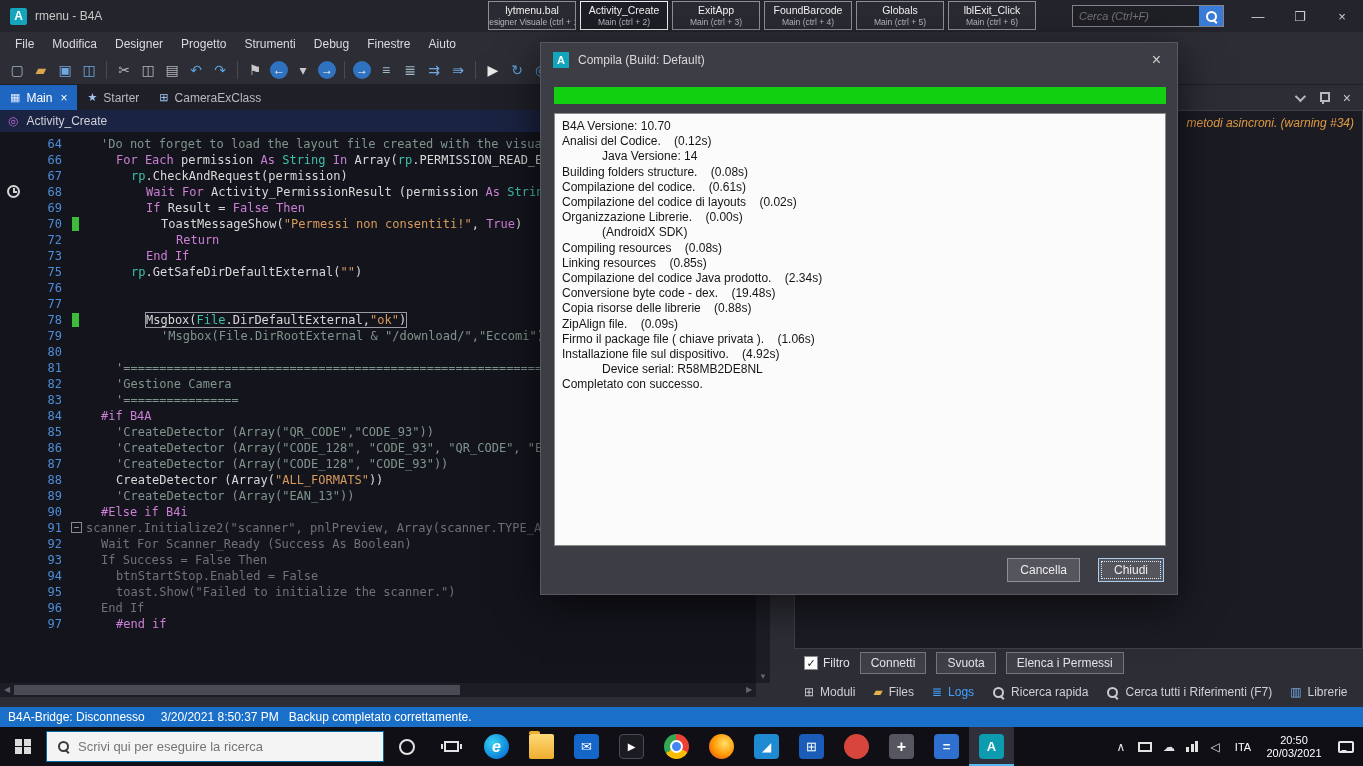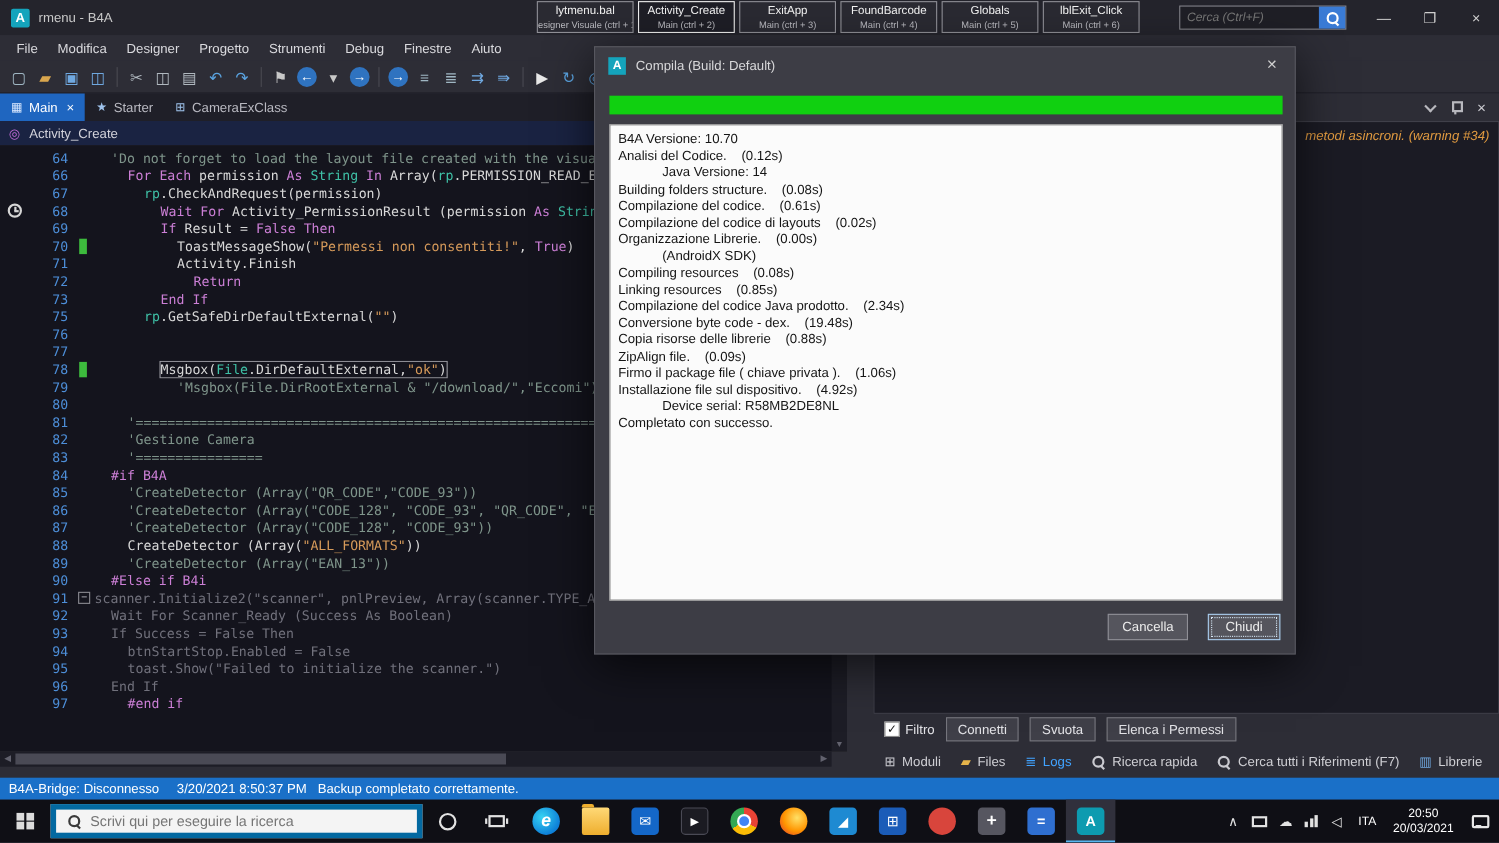--- a/index.html
+++ b/index.html
@@ -109,21 +109,21 @@
 
 .statusbar{position:absolute;left:0;top:707px;width:1363px;height:20px;background:#1a70c8;display:flex;align-items:center;font-size:12px;color:#fff;}
 .sb-left{margin-left:8px;white-space:pre;}
 .sb-msg{margin-left:16px;white-space:pre;}
 
 
 .taskbar{position:absolute;left:0;top:727px;width:1363px;height:39px;background:#0f0f15;display:flex;align-items:center;}
 .start{width:46px;height:39px;display:flex;align-items:center;justify-content:center;cursor:pointer;flex:none;}
 .winlogo{display:grid;grid-template-columns:7px 7px;grid-template-rows:7px 7px;gap:1.5px;}
 .winlogo i{background:#dcdcdc;display:block;}
-.tb-search{width:338px;height:31px;background:#f4f4f4;border:5px solid #0369a1;display:flex;align-items:center;gap:8px;padding:0 10px;flex:none;cursor:text;}
+.tb-search{width:338px;height:31px;background:#f4f4f4;border:1px solid #0369a1;display:flex;align-items:center;gap:8px;padding:0 10px;flex:none;cursor:text;}
 .tb-search .mag{color:#3b3b3b;}
 .tb-search input{flex:1;min-width:0;border:none;outline:none;background:transparent;font-size:13px;color:#444;font-family:"Liberation Sans",sans-serif;}
 .tkbtn{width:45px;height:39px;display:flex;align-items:center;justify-content:center;cursor:pointer;flex:none;}
 .tkbtn.active{background:#30303c;box-shadow:inset 0 -2px 0 #58b6f0;}
 .circle-o{width:16px;height:16px;border:2px solid #e2e2e2;border-radius:50%;}
 .taskview-icon{width:15px;height:11px;border:2px solid #e2e2e2;position:relative;}
 .taskview-icon::before{content:"";position:absolute;left:-5px;top:1px;width:2px;height:5px;background:#e2e2e2;}
 .taskview-icon::after{content:"";position:absolute;right:-5px;top:1px;width:2px;height:5px;background:#e2e2e2;}
 .ic{width:25px;height:25px;border-radius:4px;display:flex;align-items:center;justify-content:center;font-size:13px;color:#fff;}
 .ic-edge{background:radial-gradient(circle at 35% 35%,#35d2f2,#0d7fd8 72%);border-radius:50%;font-style:italic;font-weight:bold;font-size:16px;}
@@ -266,21 +266,20 @@
 </div>
 
 <div class="editor">
   <div id="code-lines">
       <div class="crow"><div class="c-icon"></div><div class="c-num">64</div><div class="c-mark"></div><div class="c-code" style="padding-left: 15px;"><span class="tok-com">'Do not forget to load the layout file created with the visual designer. For example:</span></div></div>
       <div class="crow"><div class="c-icon"></div><div class="c-num">66</div><div class="c-mark"></div><div class="c-code" style="padding-left: 30px;"><span class="tok-kw">For Each</span><span class="tok-id"> permission </span><span class="tok-kw">As</span><span class="tok-id"> </span><span class="tok-typ">String</span><span class="tok-id"> </span><span class="tok-kw">In</span><span class="tok-id"> Array(</span><span class="tok-typ">rp</span><span class="tok-id">.PERMISSION_READ_EXTERNAL_STORAGE)</span></div></div>
       <div class="crow"><div class="c-icon"></div><div class="c-num">67</div><div class="c-mark"></div><div class="c-code" style="padding-left: 45px;"><span class="tok-typ">rp</span><span class="tok-id">.CheckAndRequest(permission)</span></div></div>
       <div class="crow"><div class="c-icon"><div class="gut-clock"></div></div><div class="c-num">68</div><div class="c-mark"></div><div class="c-code" style="padding-left: 60px;"><span class="tok-kw">Wait For</span><span class="tok-id"> Activity_PermissionResult (permission </span><span class="tok-kw">As</span><span class="tok-id"> </span><span class="tok-typ">String</span><span class="tok-id">, Result </span><span class="tok-kw">As</span><span class="tok-id"> </span><span class="tok-typ">Boolean</span><span class="tok-id">)</span></div></div>
       <div class="crow"><div class="c-icon"></div><div class="c-num">69</div><div class="c-mark"></div><div class="c-code" style="padding-left: 60px;"><span class="tok-kw">If</span><span class="tok-id"> Result = </span><span class="tok-kw">False</span><span class="tok-id"> </span><span class="tok-kw">Then</span></div></div>
       <div class="crow"><div class="c-icon"></div><div class="c-num">70</div><div class="c-mark"><div class="mark-green"></div></div><div class="c-code" style="padding-left: 75px;"><span class="tok-id">ToastMessageShow(</span><span class="tok-str">"Permessi non consentiti!"</span><span class="tok-id">, </span><span class="tok-kw">True</span><span class="tok-id">)</span></div></div>
-      <div class="crow"><div class="c-icon"></div><div class="c-num">71</div><div class="c-mark"></div><div class="c-code" style="padding-left: 75px;"><span class="tok-id">Activity.Finish</span></div></div>
       <div class="crow"><div class="c-icon"></div><div class="c-num">72</div><div class="c-mark"></div><div class="c-code" style="padding-left: 90px;"><span class="tok-kw">Return</span></div></div>
       <div class="crow"><div class="c-icon"></div><div class="c-num">73</div><div class="c-mark"></div><div class="c-code" style="padding-left: 60px;"><span class="tok-kw">End If</span></div></div>
       <div class="crow"><div class="c-icon"></div><div class="c-num">75</div><div class="c-mark"></div><div class="c-code" style="padding-left: 45px;"><span class="tok-typ">rp</span><span class="tok-id">.GetSafeDirDefaultExternal(</span><span class="tok-str">""</span><span class="tok-id">)</span></div></div>
       <div class="crow"><div class="c-icon"></div><div class="c-num">76</div><div class="c-mark"></div><div class="c-code" style="padding-left: 0px;"></div></div>
       <div class="crow"><div class="c-icon"></div><div class="c-num">77</div><div class="c-mark"></div><div class="c-code" style="padding-left: 0px;"></div></div>
       <div class="crow"><div class="c-icon"></div><div class="c-num">78</div><div class="c-mark"><div class="mark-green"></div></div><div class="c-code" style="padding-left: 60px;"><span class="boxsel"><span class="tok-id">Msgbox(</span><span class="tok-typ">File</span><span class="tok-id">.DirDefaultExternal,</span><span class="tok-str">"ok"</span><span class="tok-id">)</span></span></div></div>
       <div class="crow"><div class="c-icon"></div><div class="c-num">79</div><div class="c-mark"></div><div class="c-code" style="padding-left: 75px;"><span class="tok-com">'Msgbox(File.DirRootExternal &amp; "/download/","Eccomi")</span></div></div>
       <div class="crow"><div class="c-icon"></div><div class="c-num">80</div><div class="c-mark"></div><div class="c-code" style="padding-left: 0px;"></div></div>
       <div class="crow"><div class="c-icon"></div><div class="c-num">81</div><div class="c-mark"></div><div class="c-code" style="padding-left: 30px;"><span class="tok-com">'===========================================================================================</span></div></div>
       <div class="crow"><div class="c-icon"></div><div class="c-num">82</div><div class="c-mark"></div><div class="c-code" style="padding-left: 30px;"><span class="tok-com">'Gestione Camera</span></div></div>

